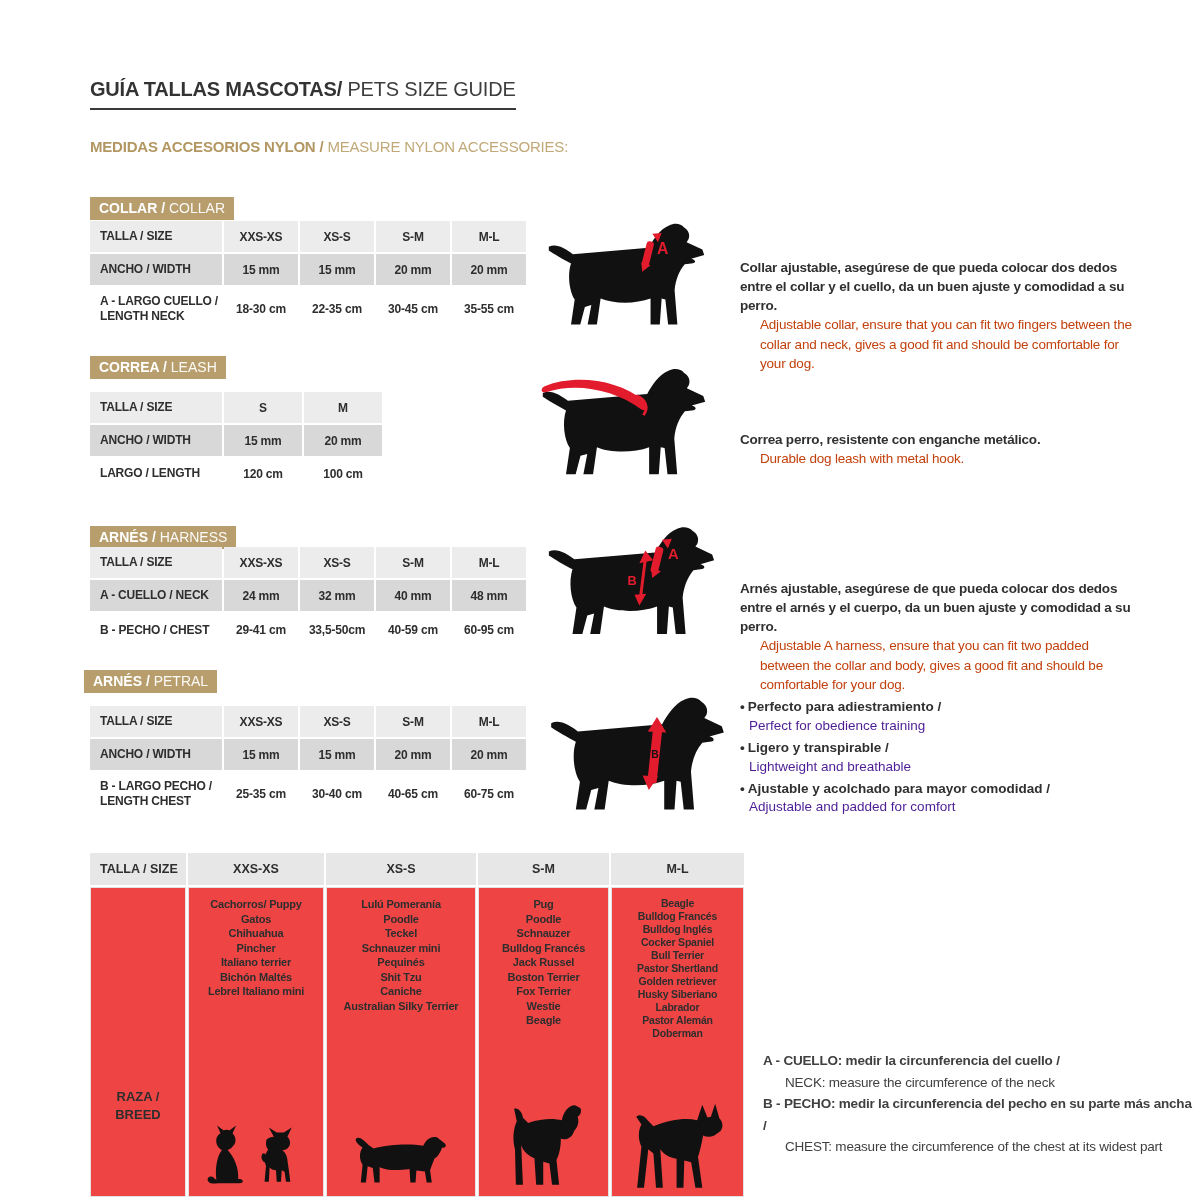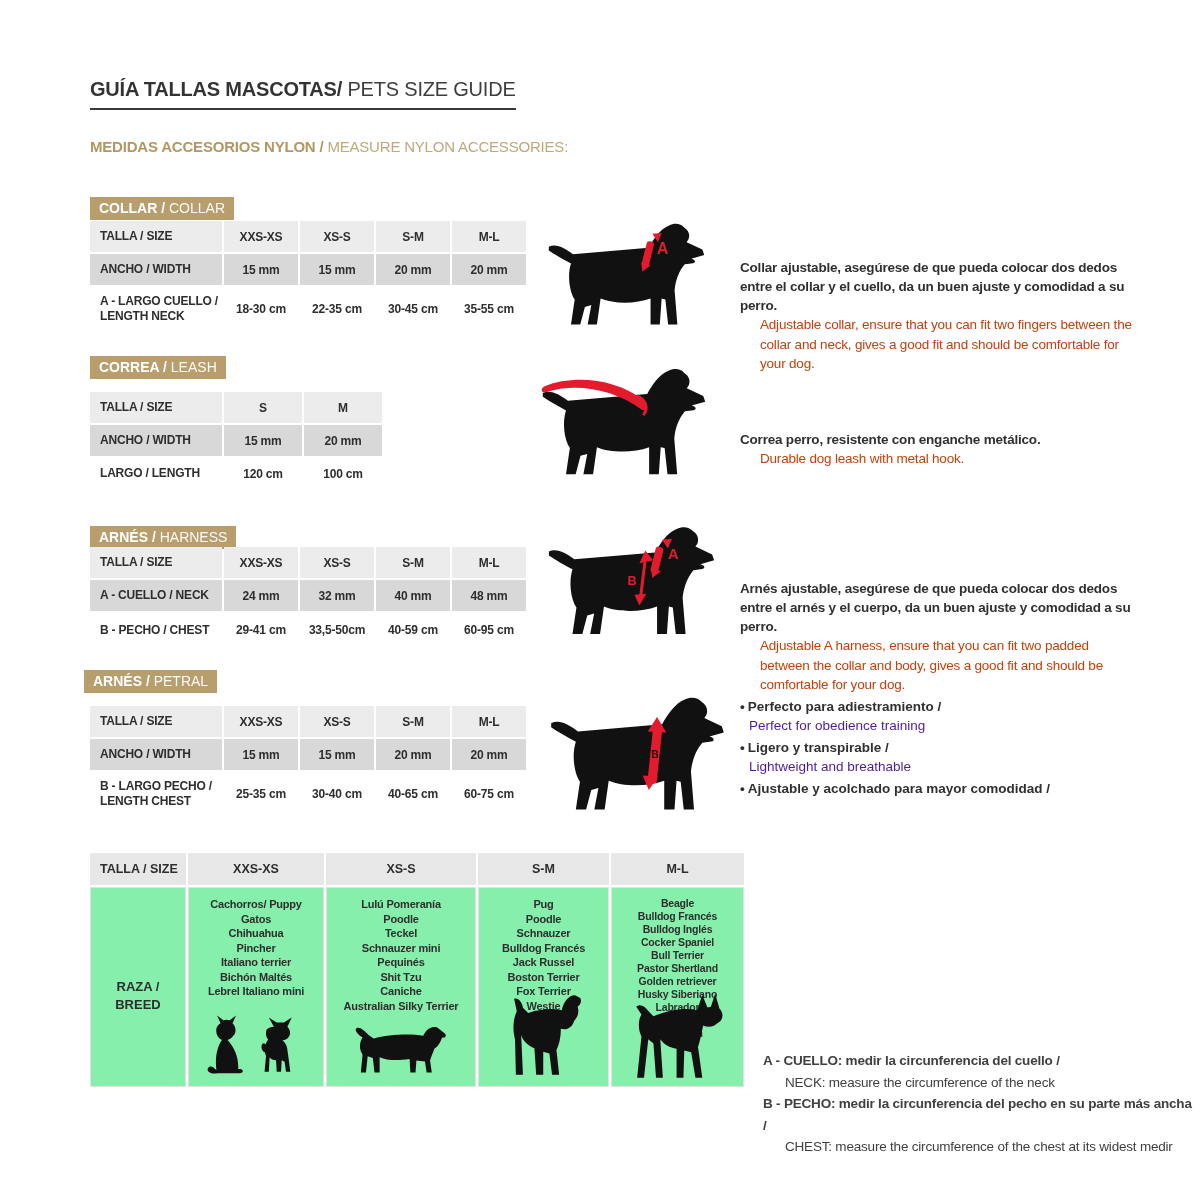--- a/index.html
+++ b/index.html
@@ -39,21 +39,21 @@
   .bullets .b-es{font-weight:700;color:#303030;}
   .bullets .b-en{font-weight:400;color:#4c1d95;margin-left:9px;margin-bottom:3px;}
   .bullets .dot{margin-right:3px;}
 
   
   .breed-grid{display:grid;grid-template-columns:96px 136px 150px 131px 133px;
               column-gap:2px;row-gap:2px;}
   .bh{background:#e7e7e7;height:32px;display:flex;align-items:center;justify-content:center;
       font-size:12.5px;font-weight:700;}
   .bh.first{justify-content:flex-start;padding-left:10px;}
-  .bc{background:#86efac;border:1px solid #e2e2e2;height:200px;position:relative;
+  .bc{background:#ef4444;border:1px solid #e2e2e2;height:310px;position:relative;
       text-align:center;padding-top:9px;box-sizing:border-box;}
   .bc .bn{font-size:11px;font-weight:700;line-height:14.5px;letter-spacing:-0.2px;}
   .bc.dense .bn{font-size:10.5px;line-height:13px;}
   .raza{display:flex;flex-direction:column;justify-content:flex-end;align-items:center;
         padding-bottom:72px;font-size:13px;font-weight:700;line-height:1.4;}
   .sil{position:absolute;bottom:10px;}
 
   
   .notes{width:430px;font-size:13.5px;line-height:1.6;color:#404040;letter-spacing:-0.2px;}
   .notes .n-es{font-weight:700;}
@@ -248,20 +248,21 @@
     <div>
       <span class="dot b-es">•</span><span class="b-es">Perfecto para adiestramiento /</span>
       <div class="b-en">Perfect for obedience training</div>
     </div>
     <div>
       <span class="dot b-es">•</span><span class="b-es">Ligero y transpirable /</span>
       <div class="b-en">Lightweight and breathable</div>
     </div>
     <div>
       <span class="dot b-es">•</span><span class="b-es">Ajustable y acolchado para mayor comodidad /</span>
+      <div class="b-en">Adjustable and padded for comfort</div>
     </div>
   </div>
 
   <div class="abs breed-grid" style="left:90px;top:853px;">
     <div class="bh first">TALLA /  SIZE</div>
     <div class="bh">XXS-XS</div>
     <div class="bh">XS-S</div>
     <div class="bh">S-M</div>
     <div class="bh">M-L</div>
 
@@ -332,16 +333,16 @@
       <svg class="sil" style="left:20px;bottom:3px;" width="96" height="96" viewBox="0 0 112 112">
         <path fill="#111" d="M11,32 L5,23 C9,19 15,22 19,28 L25,34 C45,26 63,24 76,27 L82,9 L88,24 L92,23 L97,8 L102,25 C106,29 107,35 103,40 L96,45 C92,47 87,47 83,45 C81,56 79,64 77,70 L82,106 L74,106 L69,76 L61,74 L60,106 L52,106 L52,72 C44,71 37,67 33,61 L36,106 L28,106 L25,66 L19,61 L14,106 L6,106 L11,58 C7,49 7,39 11,32 Z"></path>
       </svg>
     </div>
   </div>
 
   <div class="abs notes" style="left:763px;top:1050px;">
     <div class="n-es">A - CUELLO: medir la circunferencia del cuello /</div>
     <div class="n-en">NECK: measure the circumference of the neck</div>
     <div class="n-es">B - PECHO: medir la circunferencia del pecho en su parte más ancha /</div>
-    <div class="n-en">CHEST: measure the circumference of the chest at its widest medir</div>
+    <div class="n-en">CHEST: measure the circumference of the chest at its widest part</div>
   </div>
 
 </div>
 
 </body></html>

